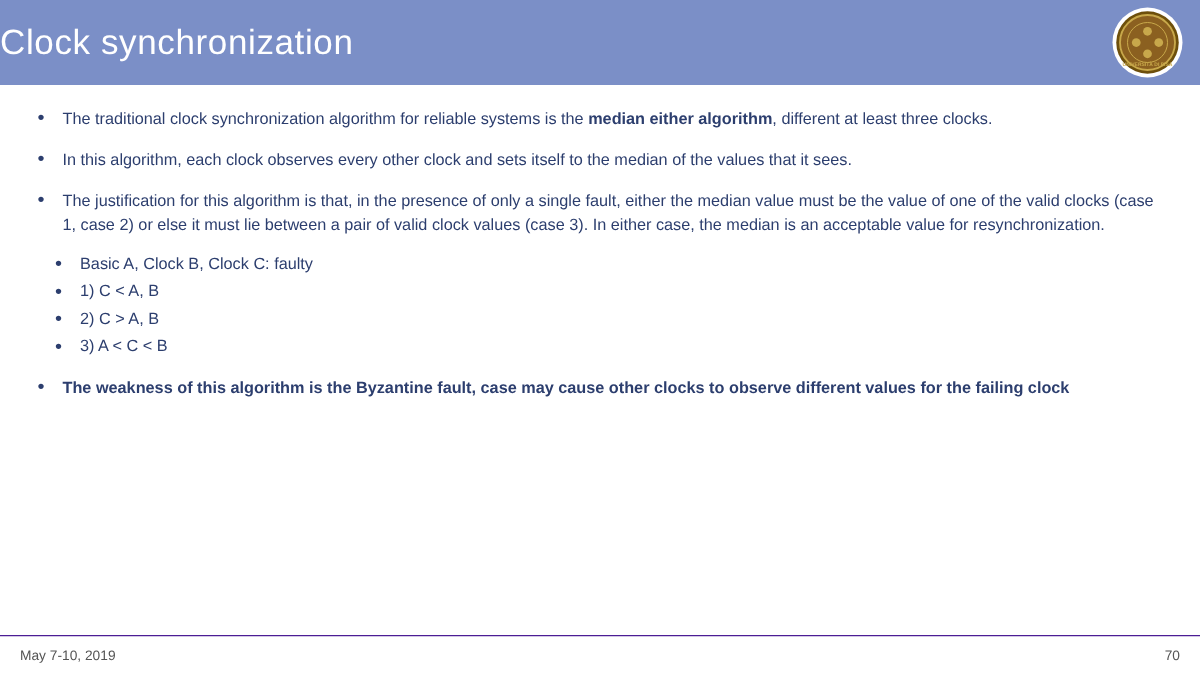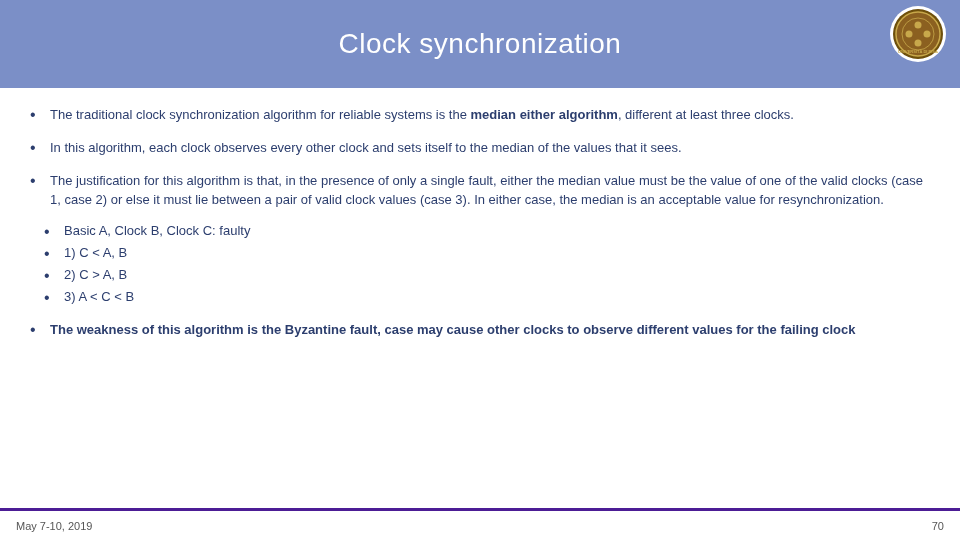--- a/index.html
+++ b/index.html
@@ -11,24 +11,23 @@
       font-family: Arial, sans-serif;
       font-size: 13px;
       overflow: hidden;
       position: relative;
     }
 
     
     .header {
       background: #7b8fc7;
       width: 100%;
-      height: 88px;
-      display: flex;
-      align-items: center;
-      justify-content: center;
+      height: 68px;
+      display: flex;
+      align-items: center;
       position: relative;
     }
 
     .header-title {
       color: #ffffff;
       font-size: 28px;
       font-weight: normal;
       letter-spacing: 0.5px;
     }
 
@@ -118,21 +117,21 @@
       color: #2c3e6e;
     }
 
     
     .footer {
       position: absolute;
       bottom: 0;
       left: 0;
       right: 0;
       height: 32px;
-      border-top: 3px solid #4c1d95;
+      border-top: 1px solid #4c1d95;
       display: flex;
       align-items: center;
       justify-content: space-between;
       padding: 0 16px;
       font-size: 11px;
       color: #555;
     }
 
     .footer-center {
       text-align: center;

